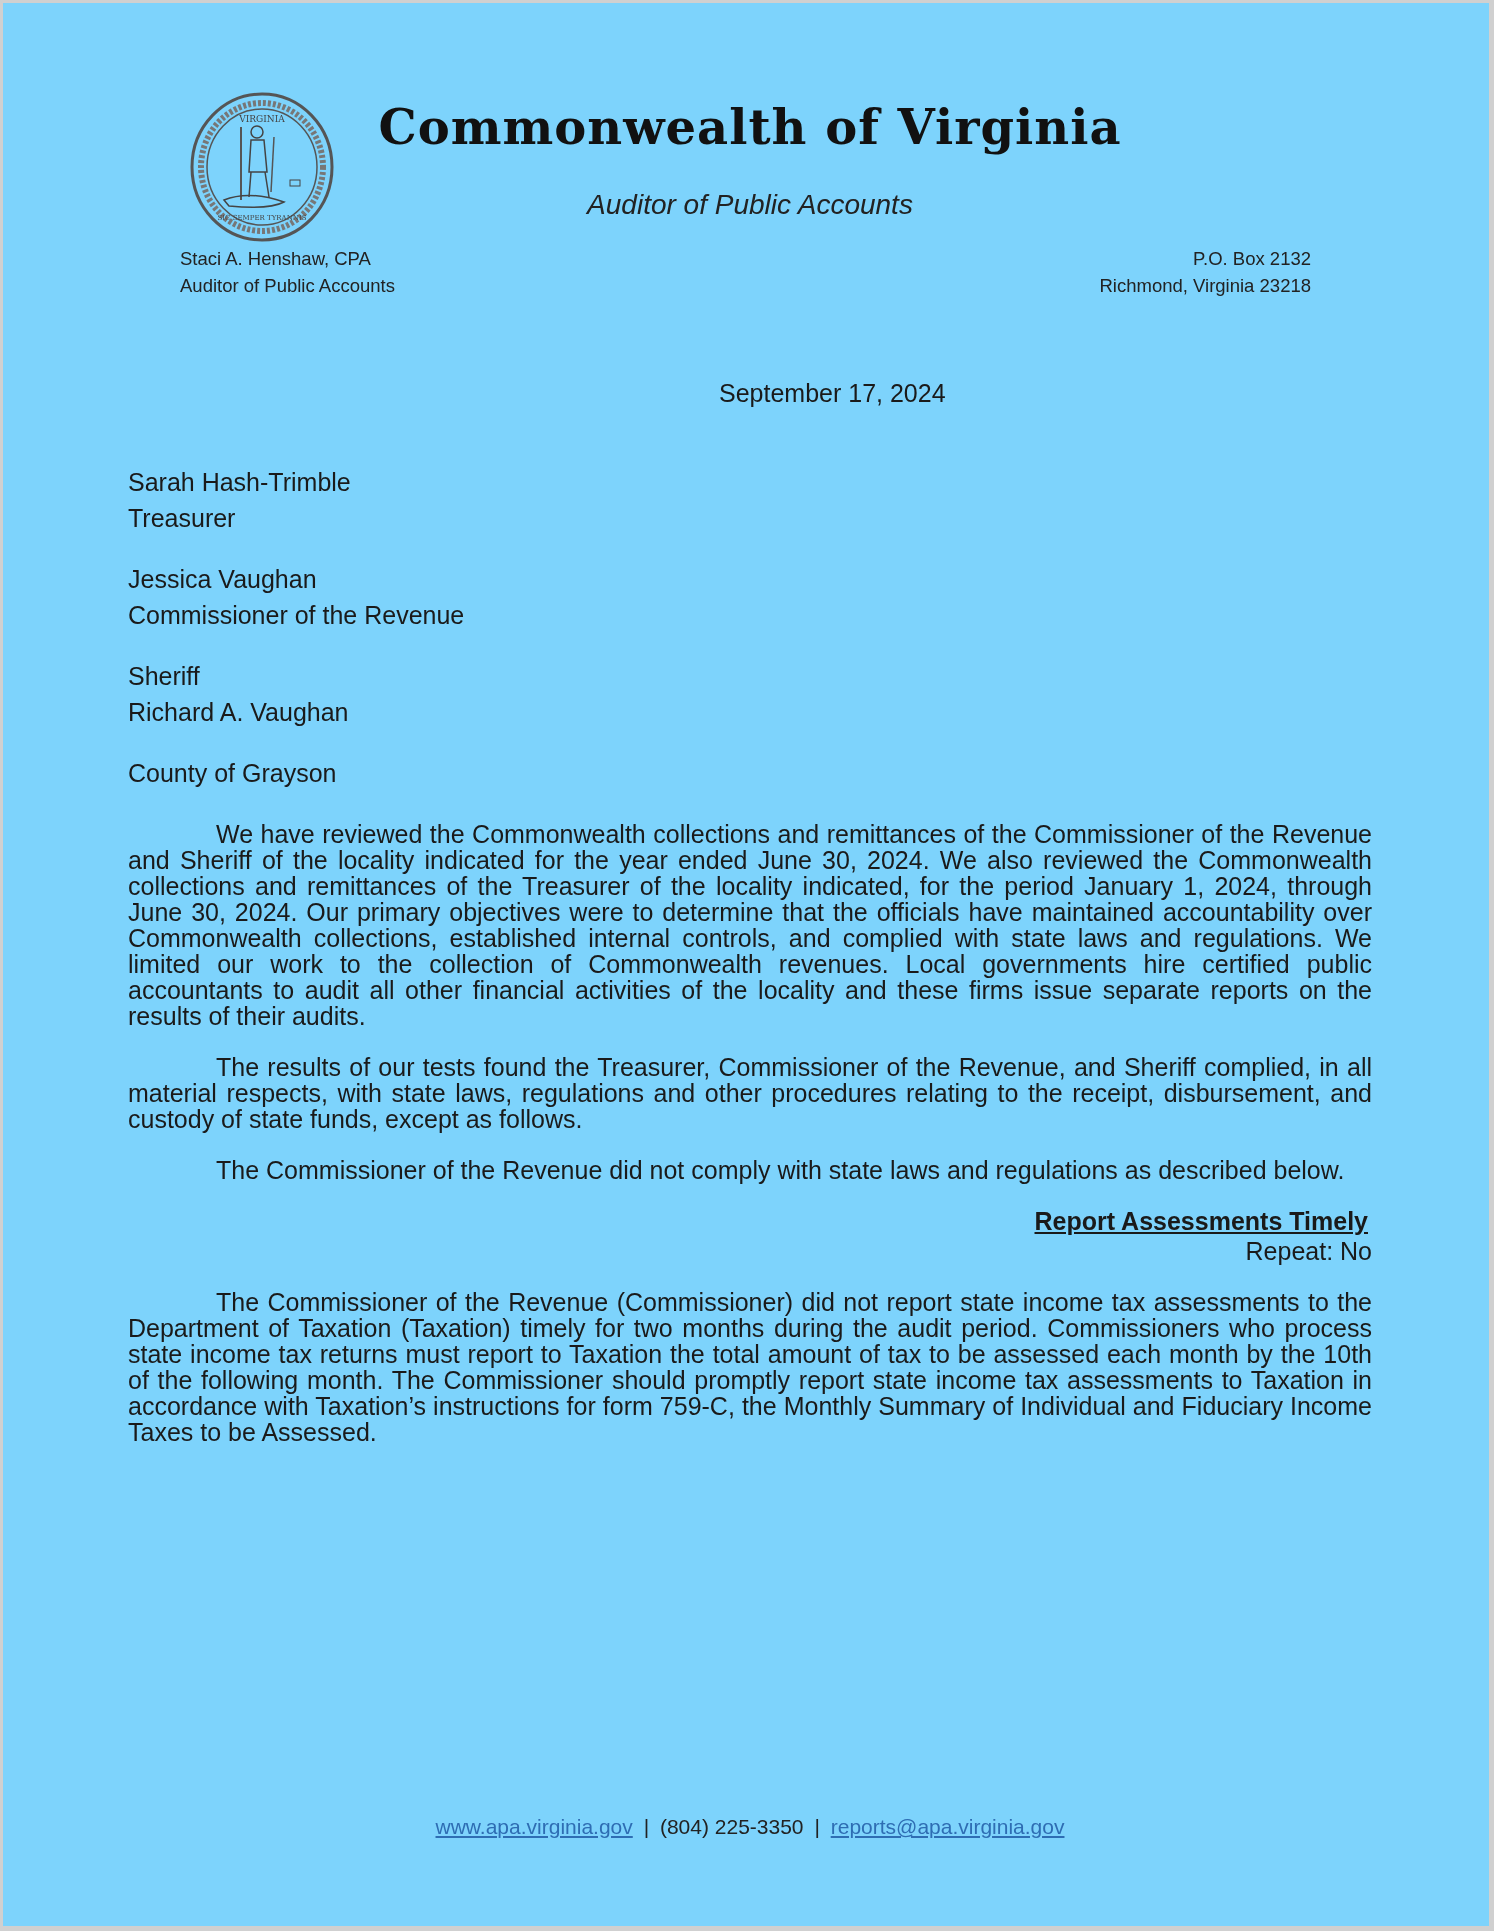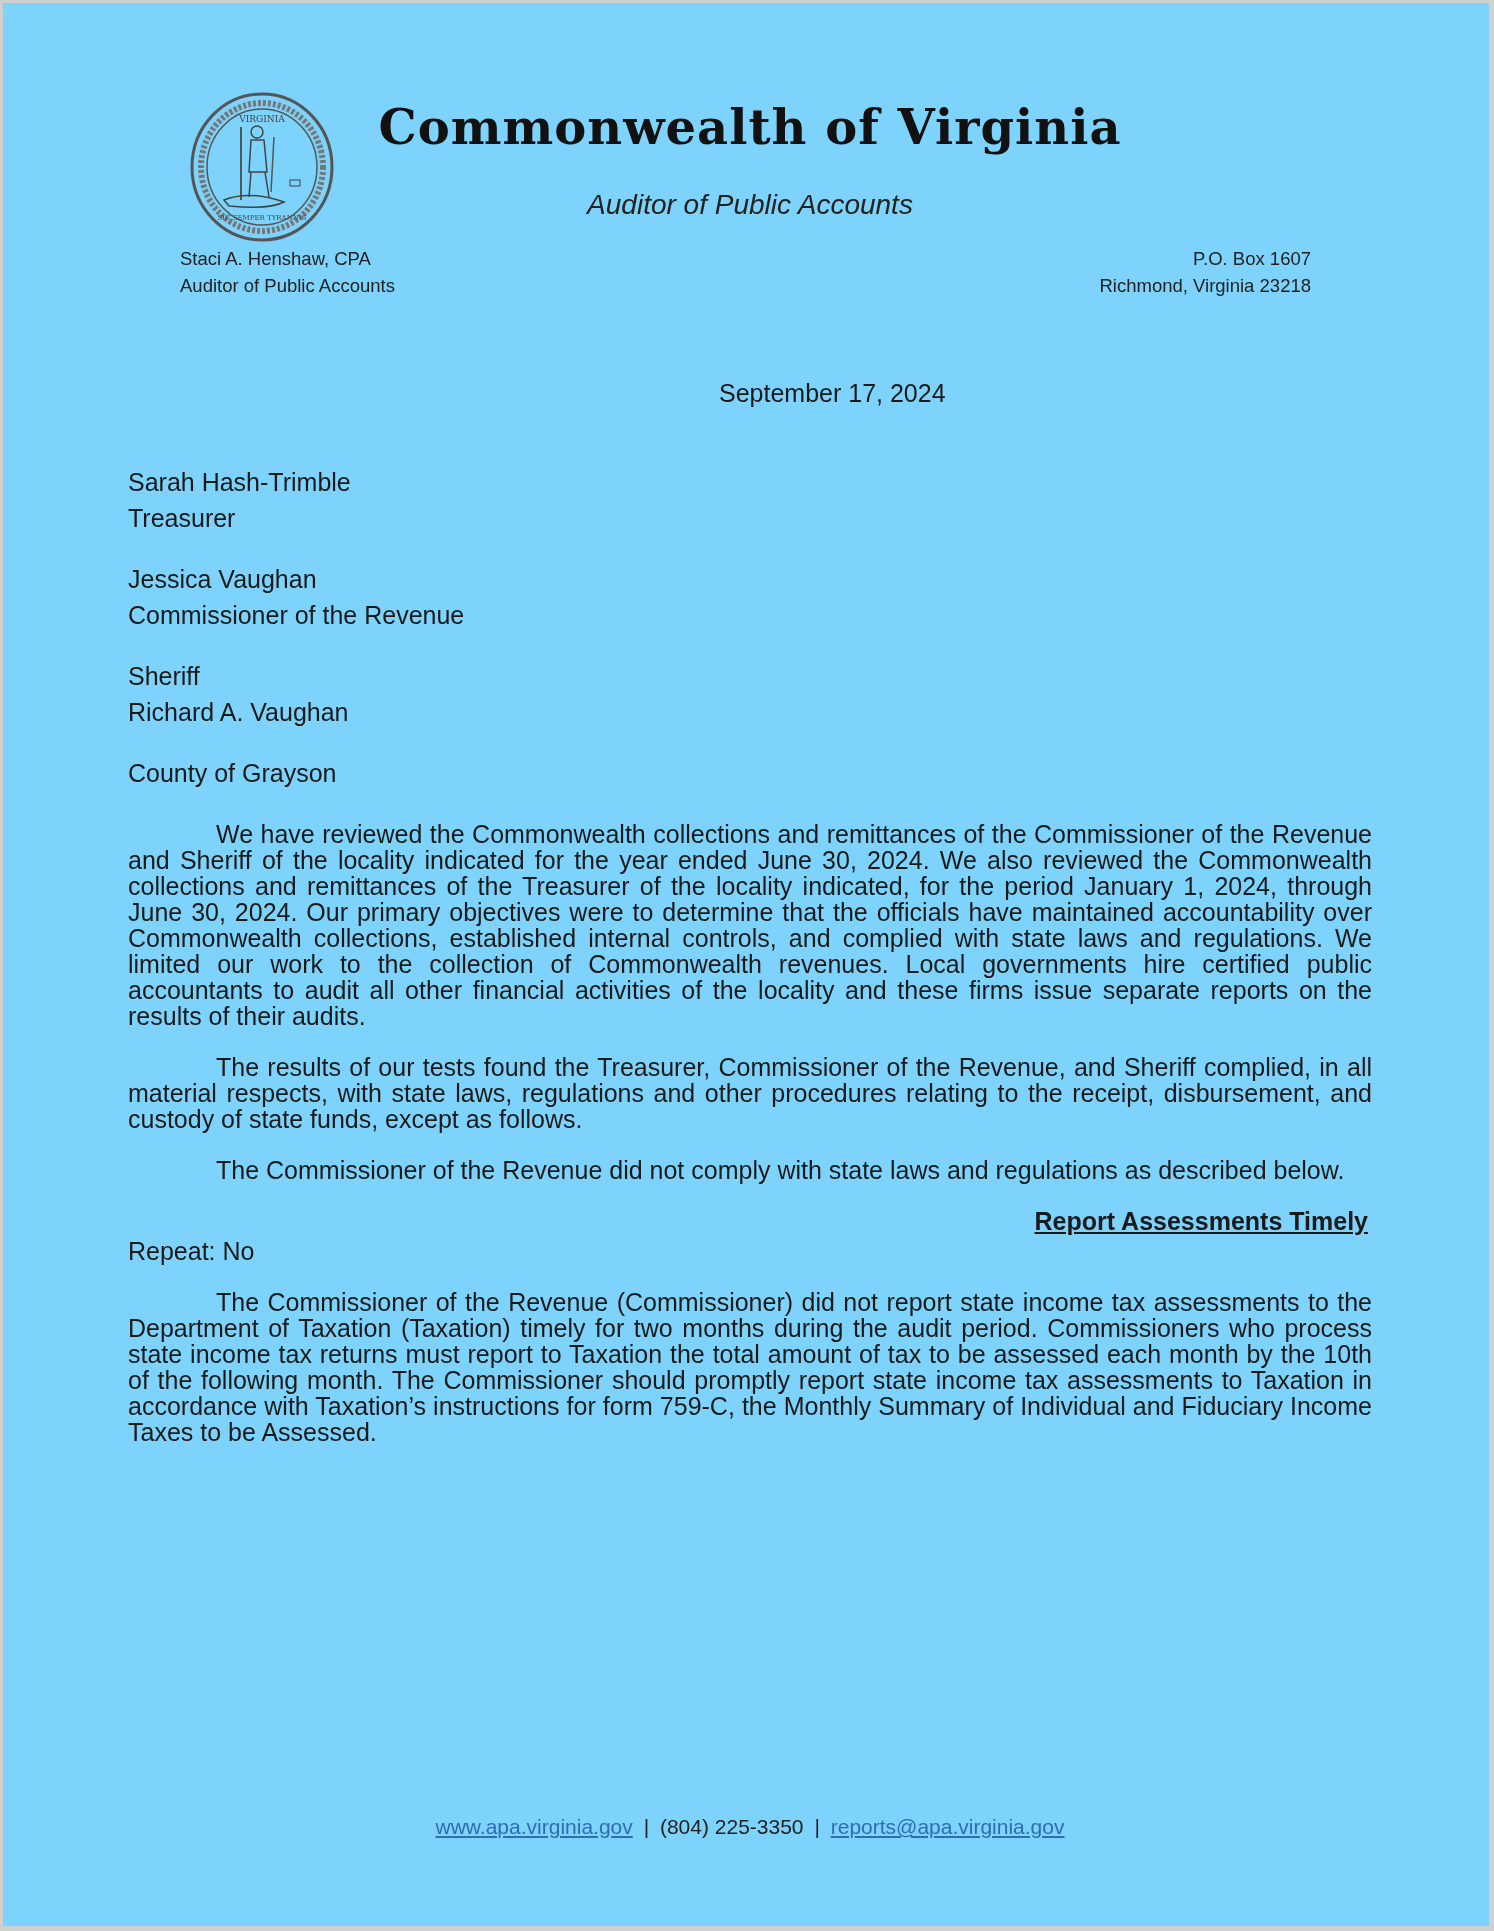--- a/index.html
+++ b/index.html
@@ -78,21 +78,21 @@
     margin: 0 0 25px 0;
     text-align: justify;
     text-indent: 88px;
   }
   .heading {
     font-weight: bold;
     text-decoration: underline;
     margin: 4px;
     text-align: right;
   }
-  .repeat { margin: 0 0 25px 0; }
+  .repeat { margin: 0 0 25px 0; text-align: right; }
   .footer {
     position: absolute;
     left: 0; width: 1494px; top: 1812px;
     text-align: center;
     font-size: 21px;
     color: #222;
   }
   .footer a { color: #2e6db3; text-decoration: underline; }
   .footer .sep { margin: 0 5px; }
 </style>
@@ -118,21 +118,21 @@
 
   <div class="title">Commonwealth of Virginia</div>
   <div class="subtitle">Auditor of Public Accounts</div>
 
   <div class="sender">
     <div>Staci A. Henshaw, CPA</div>
     <div>Auditor of Public Accounts</div>
   </div>
 
   <div class="address">
-    <div>P.O. Box 1607</div>
+    <div>P.O. Box 2132</div>
     <div>Richmond, Virginia 23218</div>
   </div>
 
   <div class="date">September 17, 2024</div>
 
   <div class="recipients">
     <div class="block">
       <div>Sarah Hash-Trimble</div>
       <div>Treasurer</div>
     </div>

